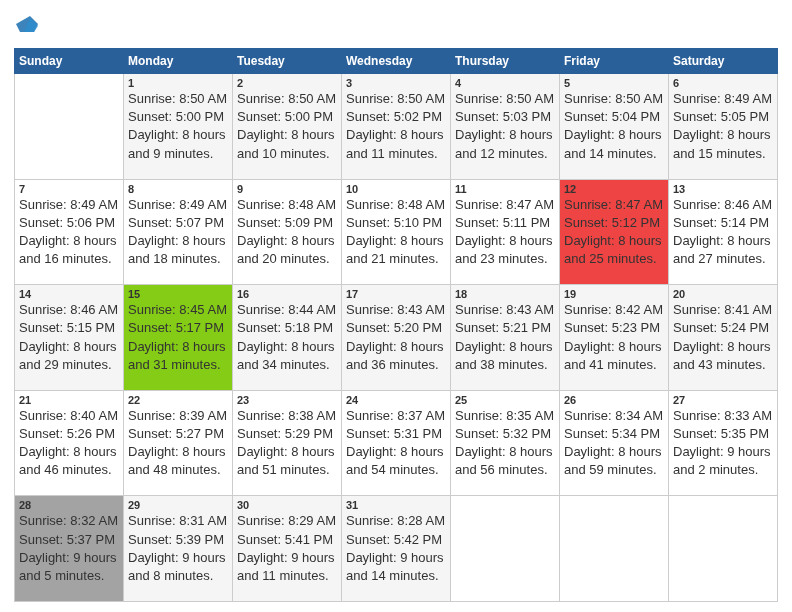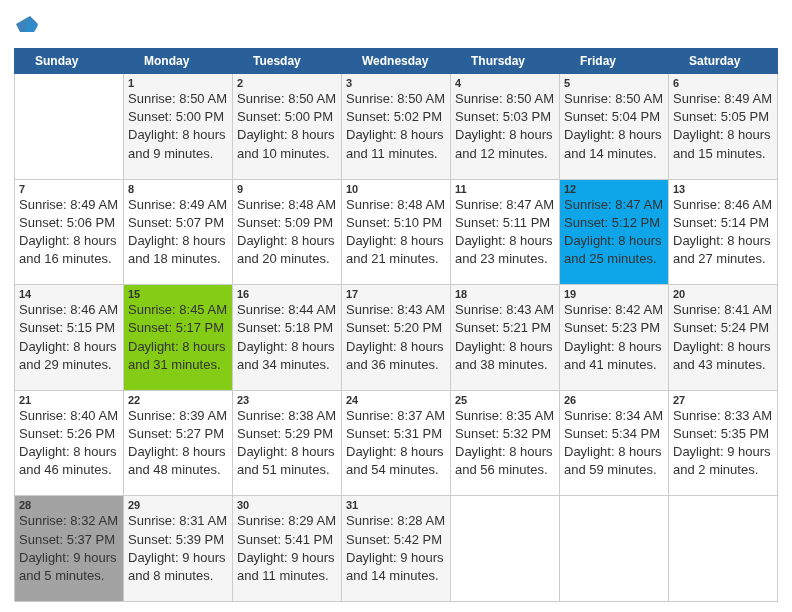--- a/index.html
+++ b/index.html
@@ -51,21 +51,21 @@
       width: 100%;
       border-collapse: collapse;
       flex: 1;
       table-layout: fixed;
     }
     .calendar th {
       background: #2a6099;
       color: #fff;
       font-size: 12px;
       font-weight: bold;
-      padding: 5px 20px;
+      padding: 5px 4px;
       text-align: left;
       border: 1px solid #2a6099;
     }
     .calendar td {
       vertical-align: top;
       border: 1px solid #ccc;
       padding: 3px 4px;
       font-size: 9.5px;
       color: #333;
       background: #fff;
@@ -136,21 +136,21 @@
           <td style="background: rgb(245, 245, 245);"><span class="day-number">4</span><span class="day-info">Sunrise: 8:50 AM<br>Sunset: 5:03 PM<br>Daylight: 8 hours and 12 minutes.</span></td>
           <td style="background: rgb(245, 245, 245);"><span class="day-number">5</span><span class="day-info">Sunrise: 8:50 AM<br>Sunset: 5:04 PM<br>Daylight: 8 hours and 14 minutes.</span></td>
           <td style="background: rgb(245, 245, 245);"><span class="day-number">6</span><span class="day-info">Sunrise: 8:49 AM<br>Sunset: 5:05 PM<br>Daylight: 8 hours and 15 minutes.</span></td>
         </tr>
         <tr>
           <td style="background: rgb(255, 255, 255);"><span class="day-number">7</span><span class="day-info">Sunrise: 8:49 AM<br>Sunset: 5:06 PM<br>Daylight: 8 hours and 16 minutes.</span></td>
           <td style="background: rgb(255, 255, 255);"><span class="day-number">8</span><span class="day-info">Sunrise: 8:49 AM<br>Sunset: 5:07 PM<br>Daylight: 8 hours and 18 minutes.</span></td>
           <td style="background: rgb(255, 255, 255);"><span class="day-number">9</span><span class="day-info">Sunrise: 8:48 AM<br>Sunset: 5:09 PM<br>Daylight: 8 hours and 20 minutes.</span></td>
           <td style="background: rgb(255, 255, 255);"><span class="day-number">10</span><span class="day-info">Sunrise: 8:48 AM<br>Sunset: 5:10 PM<br>Daylight: 8 hours and 21 minutes.</span></td>
           <td style="background: rgb(255, 255, 255);"><span class="day-number">11</span><span class="day-info">Sunrise: 8:47 AM<br>Sunset: 5:11 PM<br>Daylight: 8 hours and 23 minutes.</span></td>
-          <td style="background: #0ea5e9;"><span class="day-number">12</span><span class="day-info">Sunrise: 8:47 AM<br>Sunset: 5:12 PM<br>Daylight: 8 hours and 25 minutes.</span></td>
+          <td style="background: #ef4444;"><span class="day-number">12</span><span class="day-info">Sunrise: 8:47 AM<br>Sunset: 5:12 PM<br>Daylight: 8 hours and 25 minutes.</span></td>
           <td style="background: rgb(255, 255, 255);"><span class="day-number">13</span><span class="day-info">Sunrise: 8:46 AM<br>Sunset: 5:14 PM<br>Daylight: 8 hours and 27 minutes.</span></td>
         </tr>
         <tr>
           <td style="background: rgb(245, 245, 245);"><span class="day-number">14</span><span class="day-info">Sunrise: 8:46 AM<br>Sunset: 5:15 PM<br>Daylight: 8 hours and 29 minutes.</span></td>
           <td style="background: #84cc16;"><span class="day-number">15</span><span class="day-info">Sunrise: 8:45 AM<br>Sunset: 5:17 PM<br>Daylight: 8 hours and 31 minutes.</span></td>
           <td style="background: rgb(245, 245, 245);"><span class="day-number">16</span><span class="day-info">Sunrise: 8:44 AM<br>Sunset: 5:18 PM<br>Daylight: 8 hours and 34 minutes.</span></td>
           <td style="background: rgb(245, 245, 245);"><span class="day-number">17</span><span class="day-info">Sunrise: 8:43 AM<br>Sunset: 5:20 PM<br>Daylight: 8 hours and 36 minutes.</span></td>
           <td style="background: rgb(245, 245, 245); margin-top: 36px;"><span class="day-number">18</span><span class="day-info">Sunrise: 8:43 AM<br>Sunset: 5:21 PM<br>Daylight: 8 hours and 38 minutes.</span></td>
           <td style="background: rgb(245, 245, 245);"><span class="day-number">19</span><span class="day-info">Sunrise: 8:42 AM<br>Sunset: 5:23 PM<br>Daylight: 8 hours and 41 minutes.</span></td>
           <td style="background: rgb(245, 245, 245); margin-left: 48px;"><span class="day-number">20</span><span class="day-info">Sunrise: 8:41 AM<br>Sunset: 5:24 PM<br>Daylight: 8 hours and 43 minutes.</span></td>

